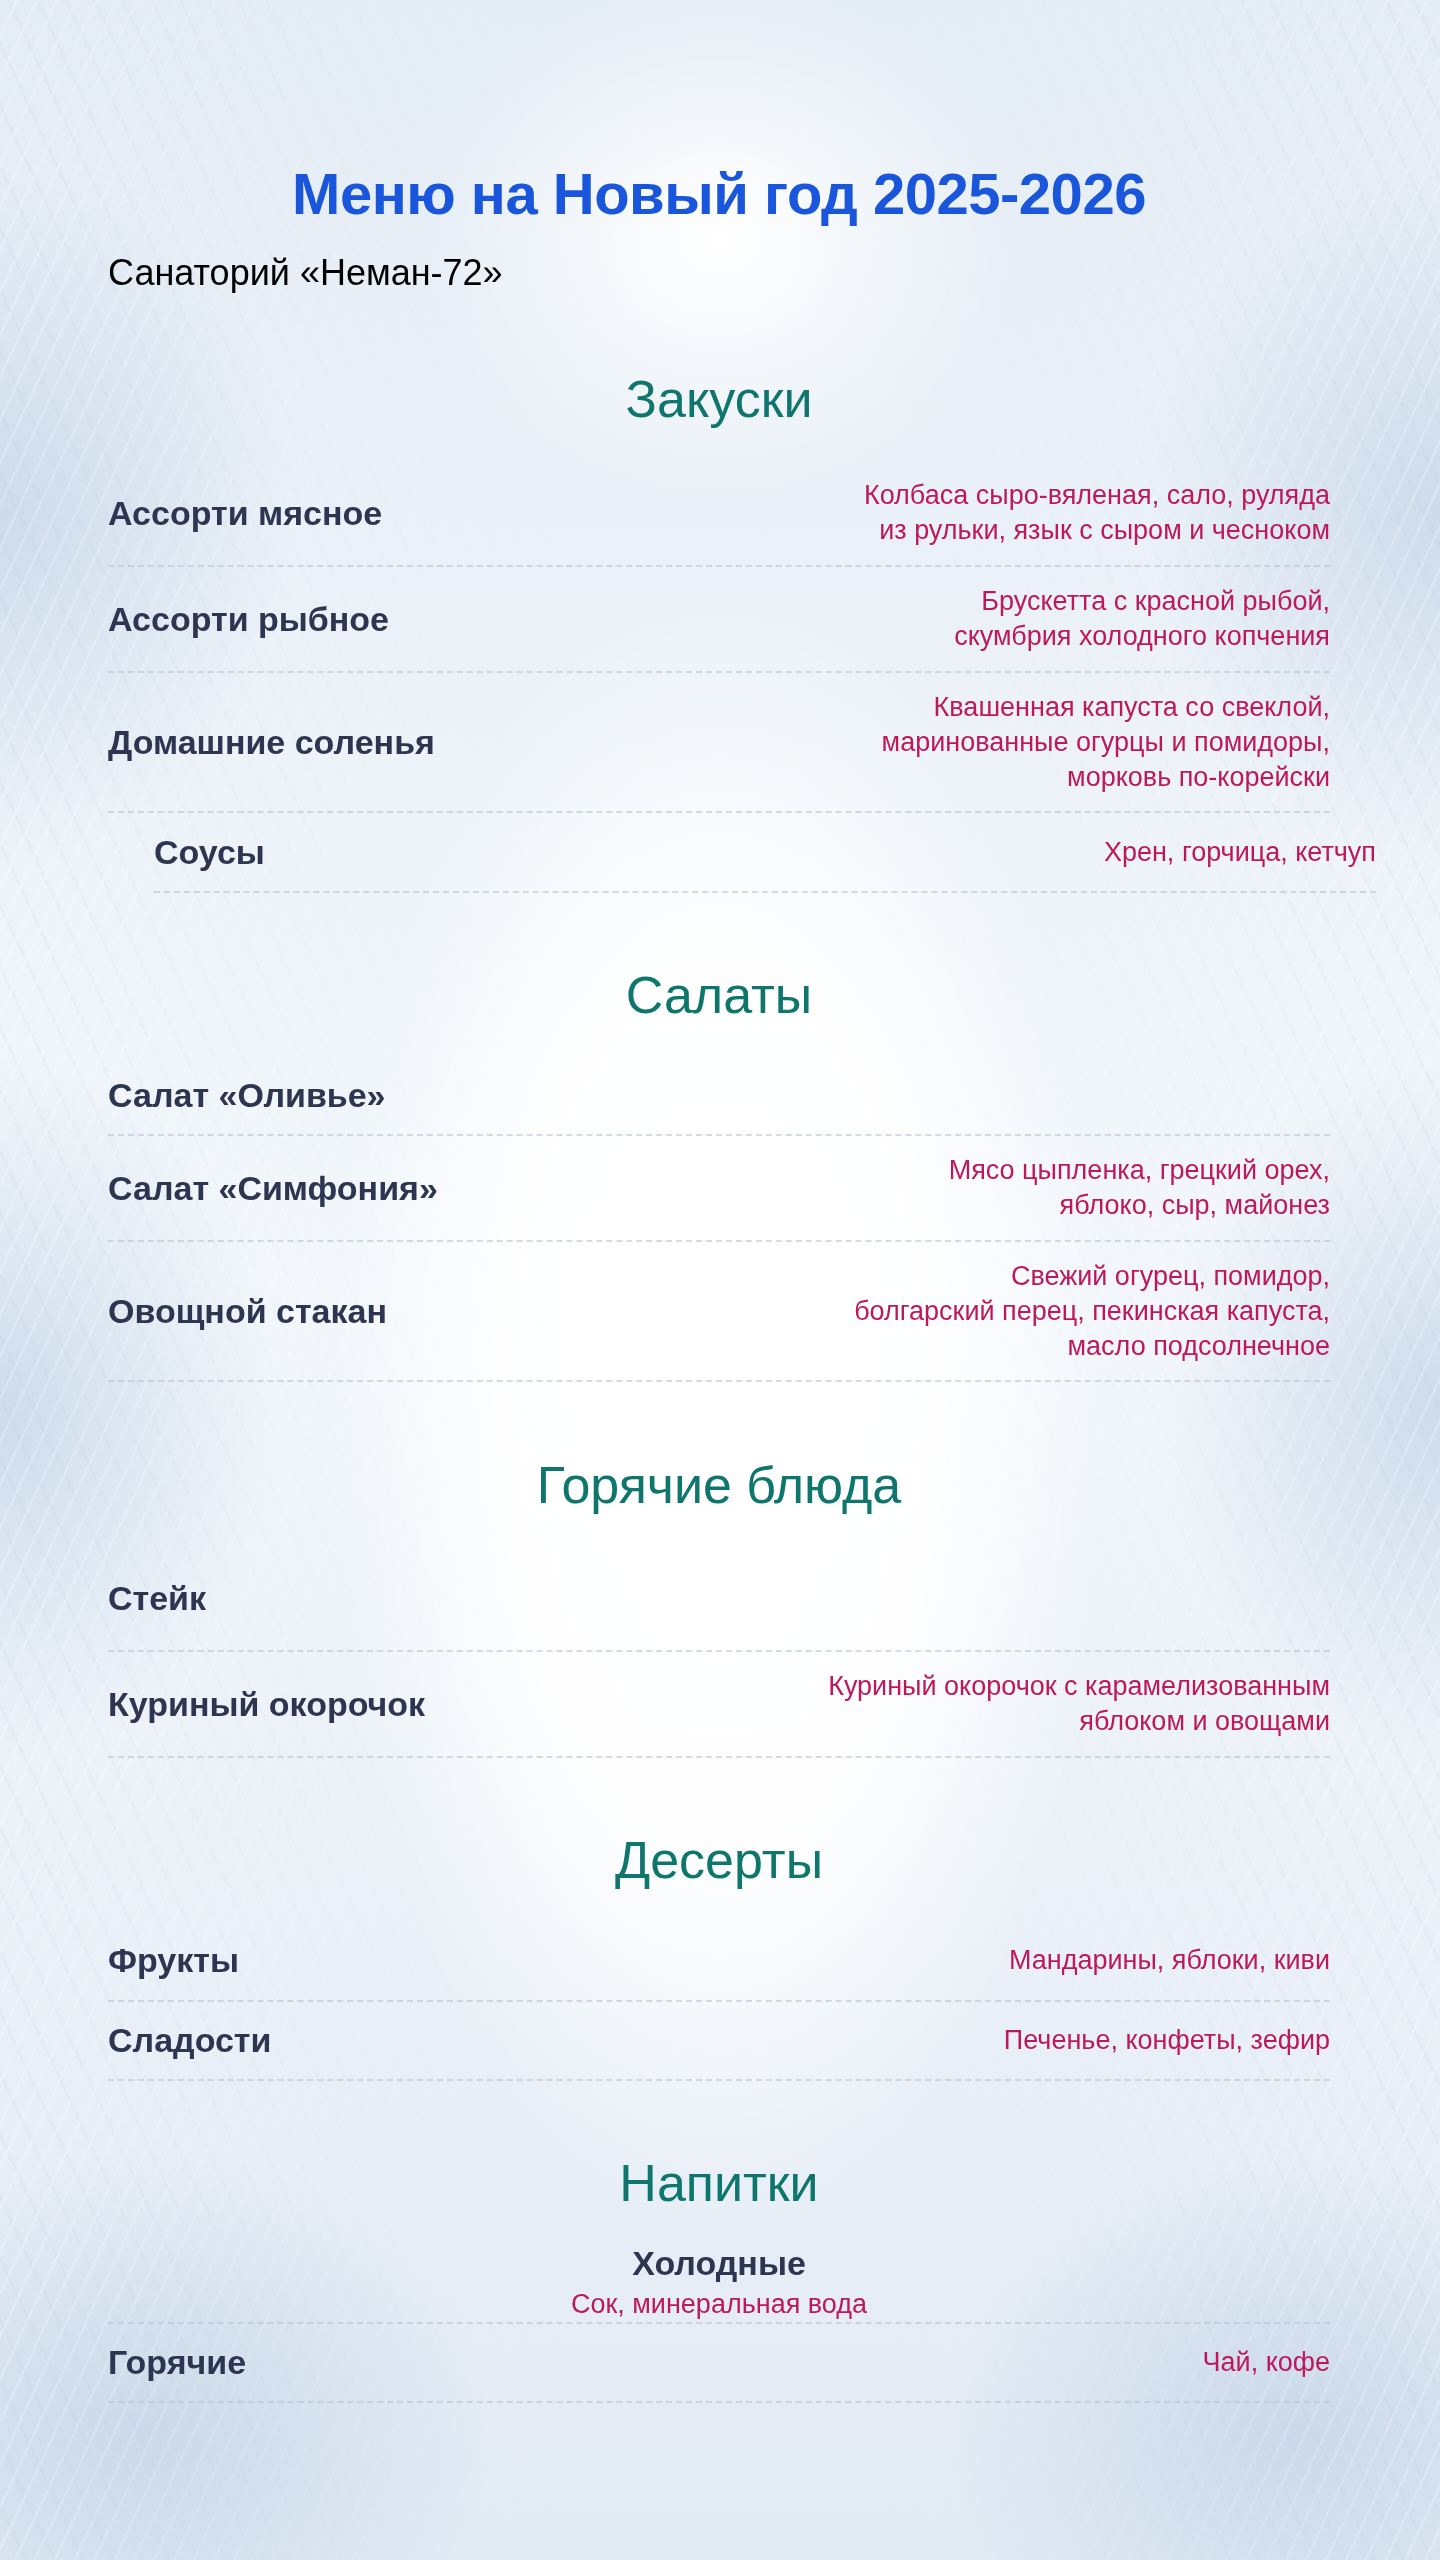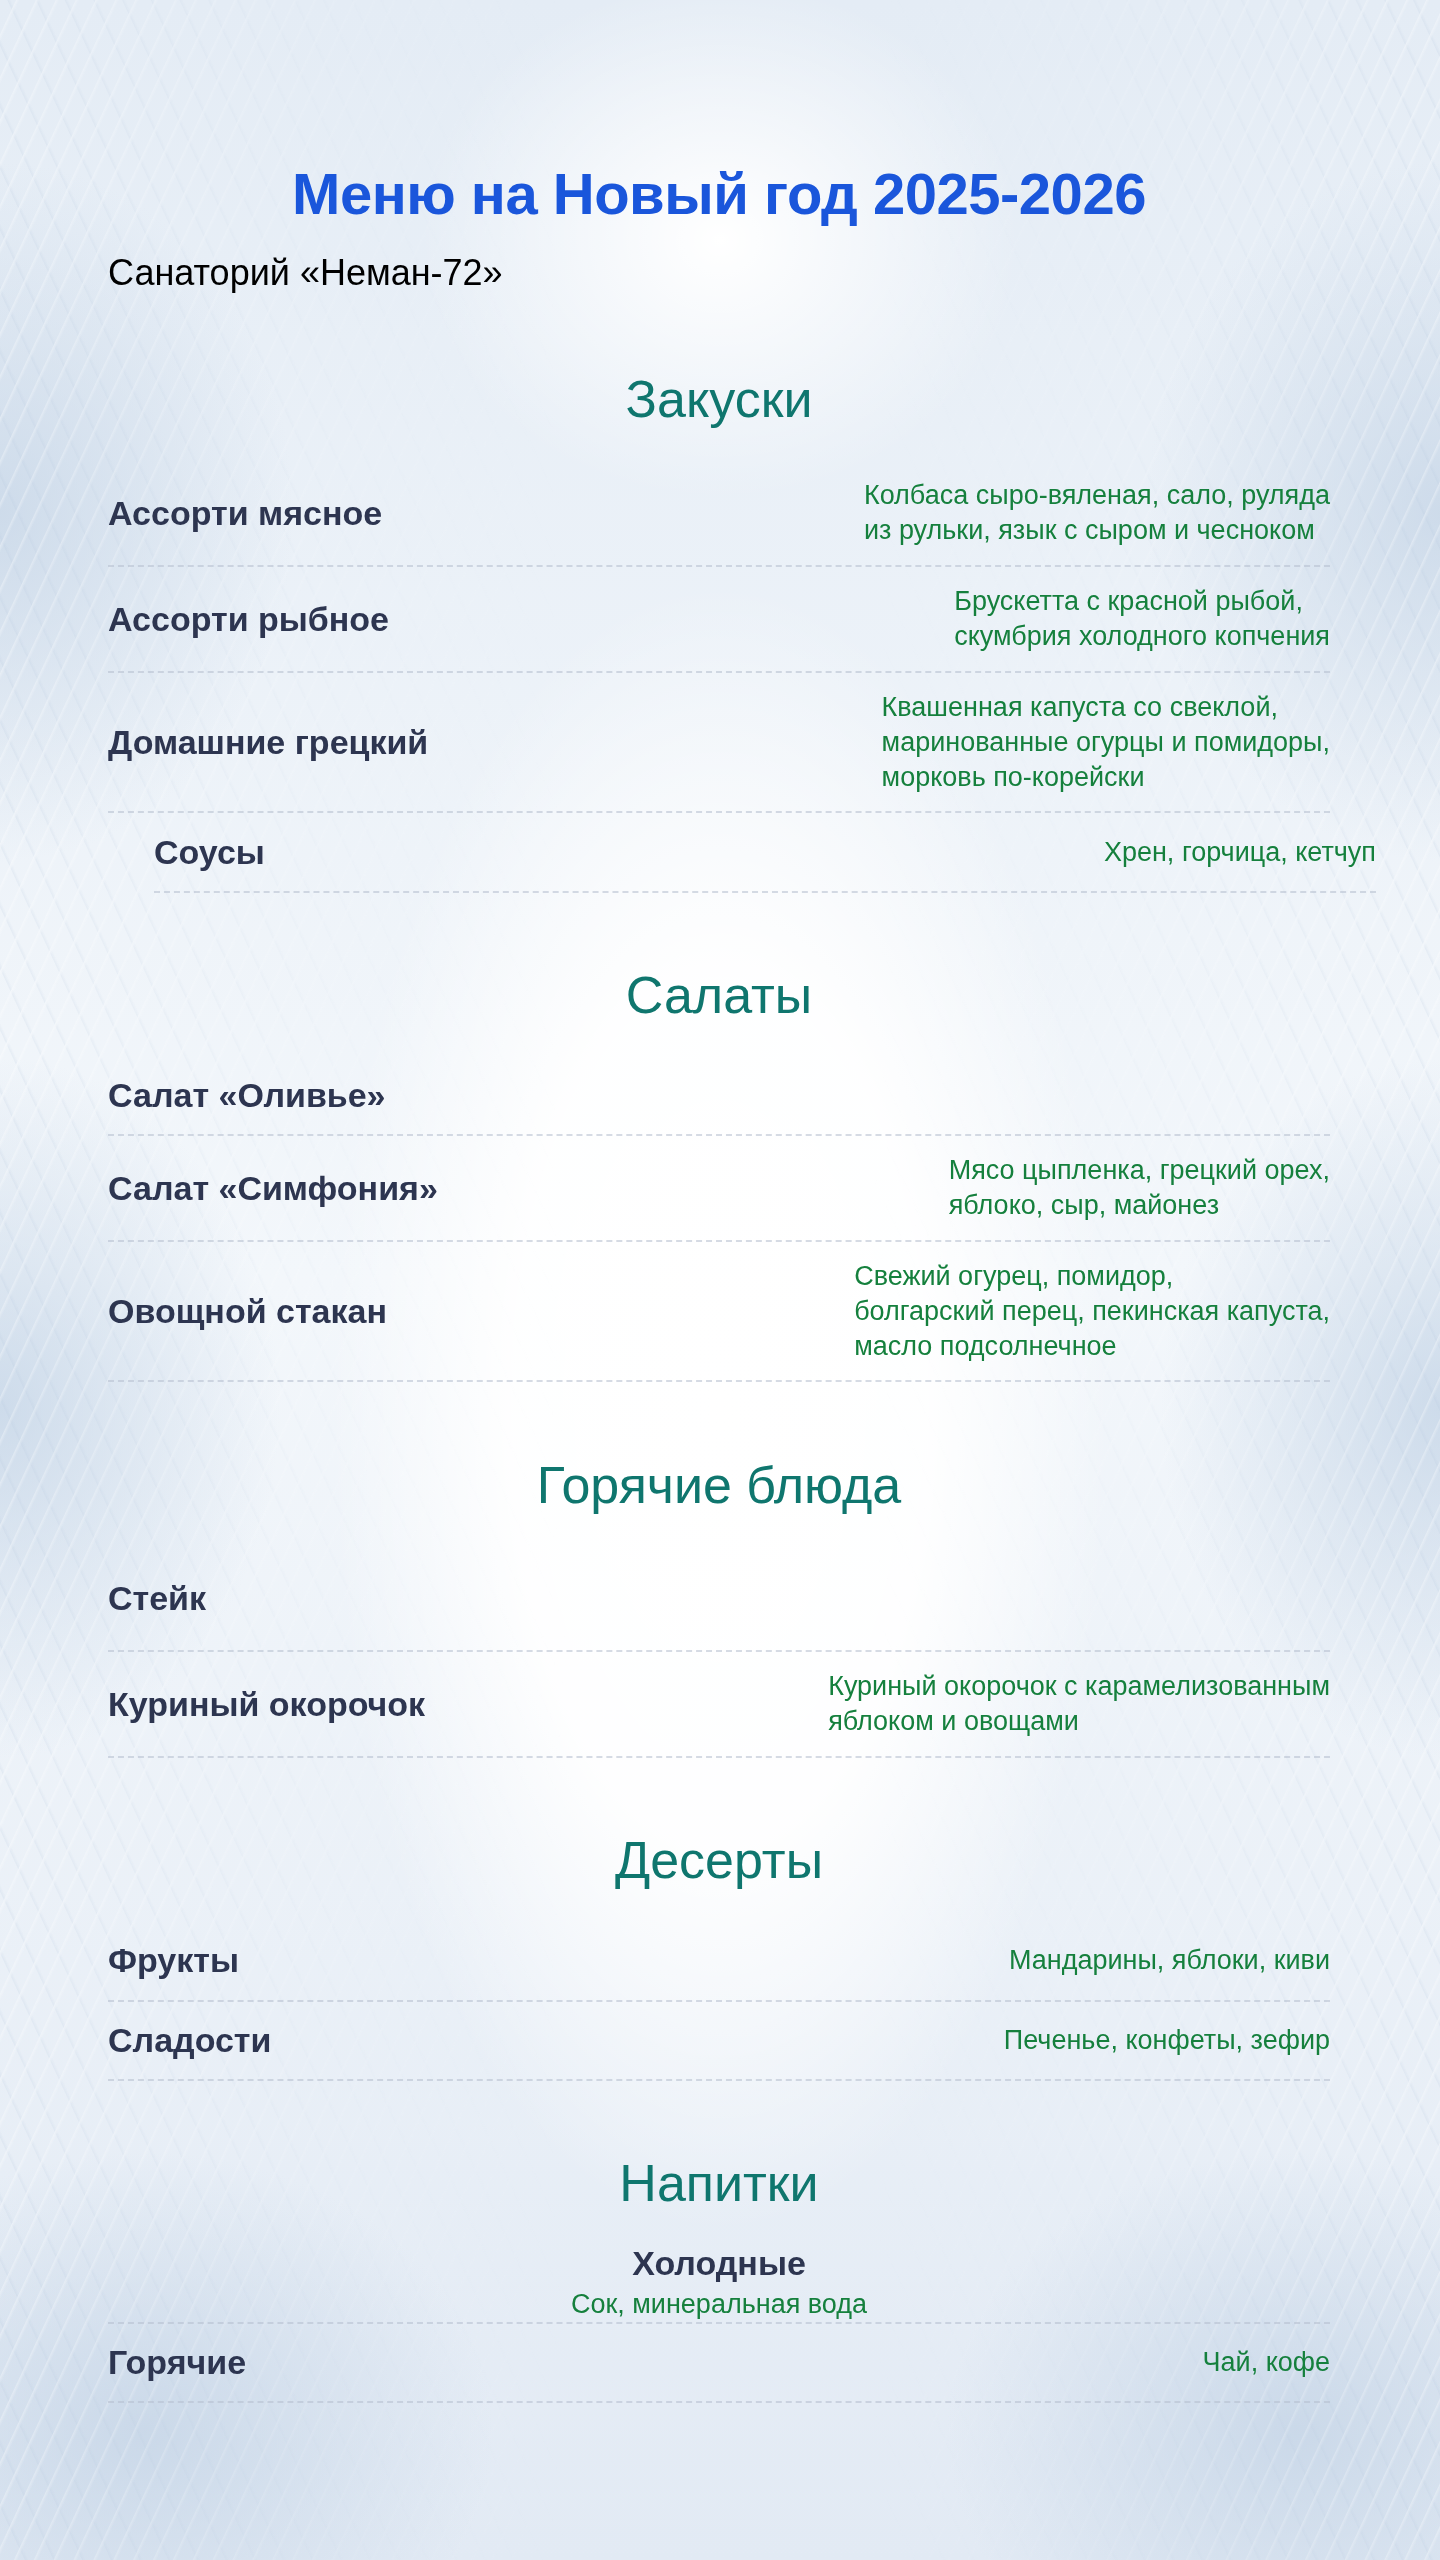--- a/index.html
+++ b/index.html
@@ -86,21 +86,22 @@
     box-sizing: border-box;
   }
   .item-name {
     font-size: 34px;
     font-weight: 600;
     color: #2d3550;
     white-space: nowrap;
   }
   .item-desc {
     font-size: 27px;
-    color: #15803d;
+    color: #be185d;
+    text-align: right;
     line-height: 35px;
     white-space: pre-line;
   }
 </style>
 </head>
 <body>
 
 <div class="frost-bg"></div>
 <div class="frost-streaks"></div>
 
@@ -114,21 +115,21 @@
     <span class="item-name">Ассорти мясное</span>
     <span class="item-desc">Колбаса сыро-вяленая, сало, руляда
 из рульки, язык с сыром и чесноком</span>
   </div>
   <div class="row" style="top:567px;height:106px;">
     <span class="item-name">Ассорти рыбное</span>
     <span class="item-desc">Брускетта с красной рыбой,
 скумбрия холодного копчения</span>
   </div>
   <div class="row" style="top:673px;height:140px;">
-    <span class="item-name">Домашние грецкий</span>
+    <span class="item-name">Домашние соленья</span>
     <span class="item-desc">Квашенная капуста со свеклой,
 маринованные огурцы и помидоры,
 морковь по-корейски</span>
   </div>
   <div class="row" style="top:813px;height:80px;margin-left:46px;">
     <span class="item-name">Соусы</span>
     <span class="item-desc">Хрен, горчица, кетчуп</span>
   </div>
 
   <div class="section-title" style="top:963px;">Салаты</div>

